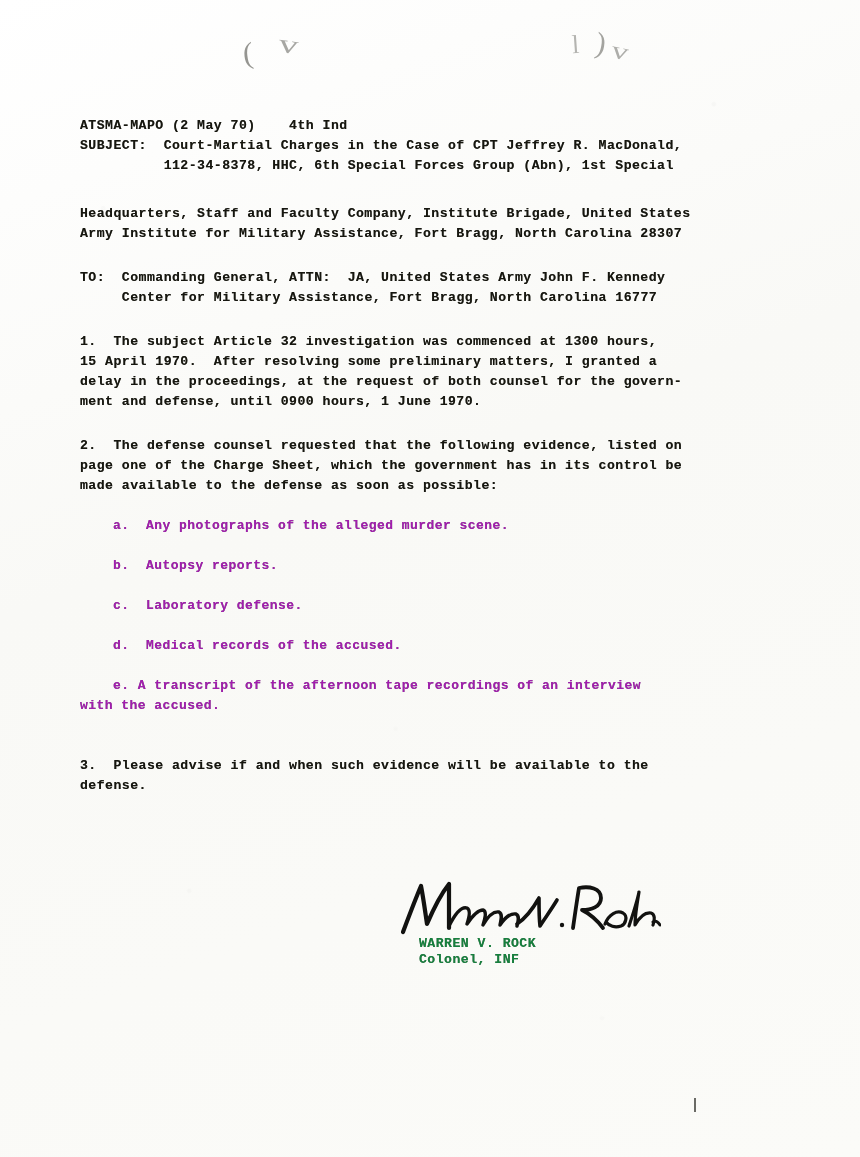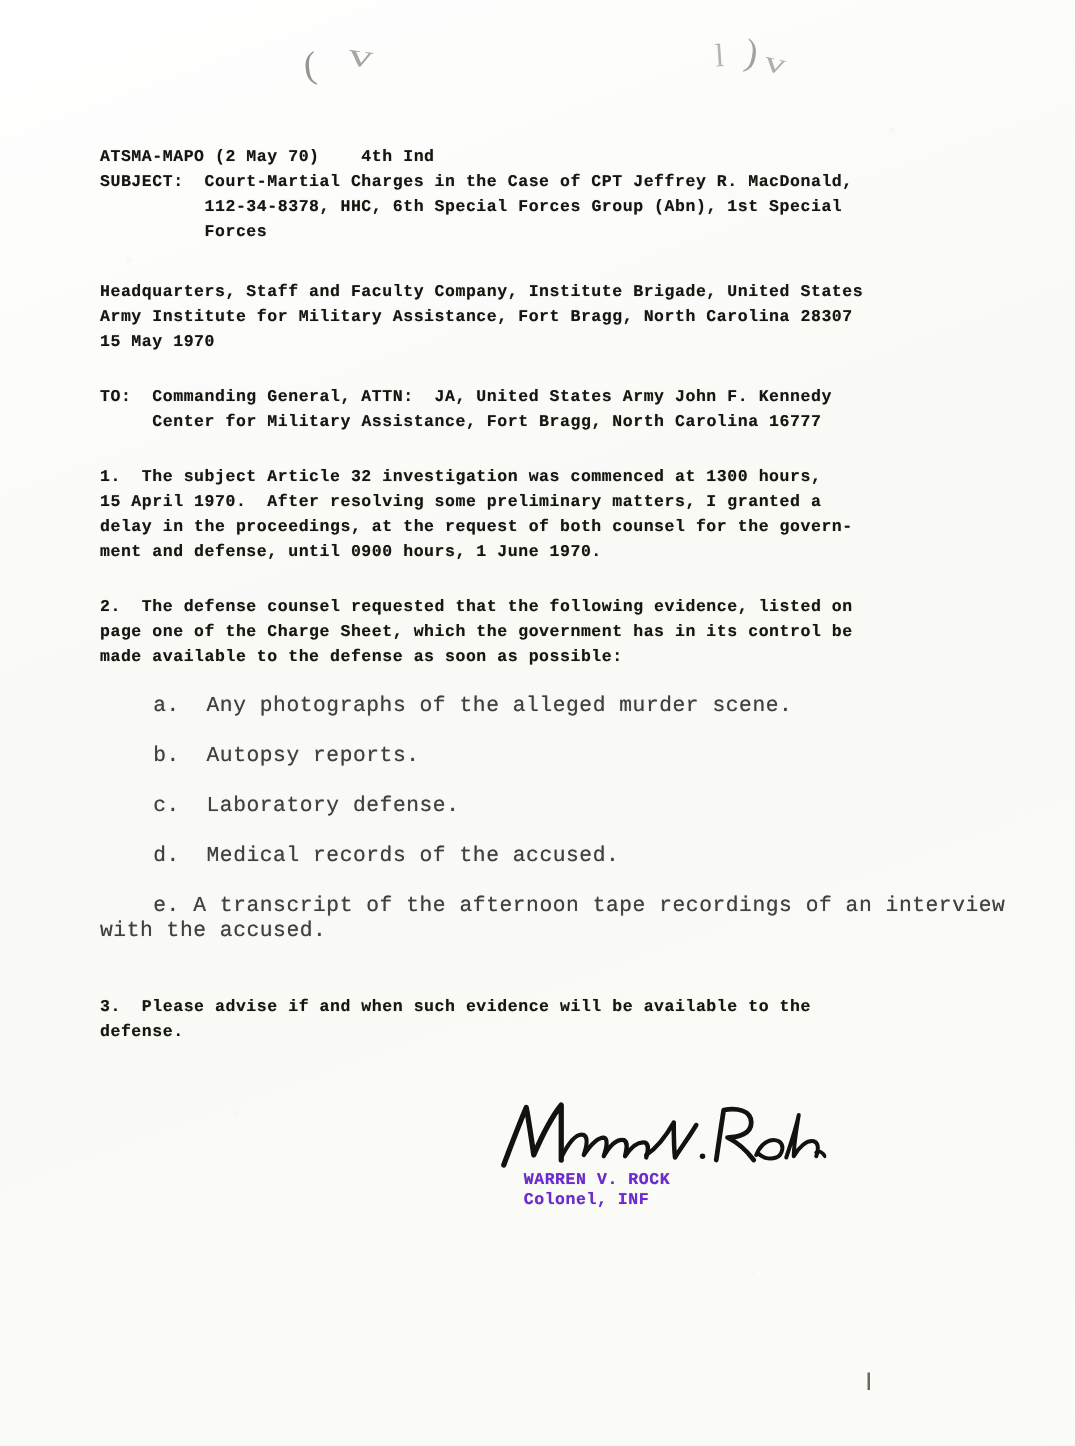--- a/index.html
+++ b/index.html
@@ -45,44 +45,44 @@
     color: #16160f;
     white-space: pre-wrap;
     font-weight: 700;
     -webkit-font-smoothing: none;
     text-shadow: 0 0 0.6px rgba(20,20,12,0.55);
   }
   .gap-sm { height: 20px; }
   .gap-md { height: 24px; }
   .gap-lg { height: 28px; }
   .list-item {
-    font-size: 17px;
+    font-size: 13px;
     line-height: 20px;
     letter-spacing: 0.45px;
-    color: #404040;
+    color: #a21caf;
     white-space: pre-wrap;
-    font-weight: 400;
+    font-weight: 700;
     text-shadow: 0 0 0.6px rgba(20,20,12,0.55);
     margin-bottom: 20px;
   }
   
   .sig-area {
     position: absolute;
     left: 397px;
     top: 880px;
     width: 320px;
   }
   .sig-svg { display: block; margin-left: 2px; }
   .sig-lines {
     margin-left: 22px;
     margin-top: -4px;
     font-size: 13.2px;
     line-height: 20px;
     letter-spacing: 0.45px;
-    color: #6d28d9;
+    color: #15803d;
     font-weight: 700;
     white-space: pre;
     text-shadow: 0 0 0.6px rgba(20,20,12,0.55);
   }
   
   .mark {
     position: absolute;
     color: #6e6e68;
     opacity: 0.72;
     font-family: "Liberation Serif", serif;
@@ -110,27 +110,25 @@
   <span class="mark mark-b">v</span>
   <span class="mark mark-c">l</span>
   <span class="mark mark-d">)</span>
   <span class="mark mark-e">v</span>
 
   <div class="doc-body">
 
     <div class="blk">ATSMA-MAPO (2 May 70)    4th Ind</div>
     <div class="blk">SUBJECT:  Court-Martial Charges in the Case of CPT Jeffrey R. MacDonald,</div>
     <div class="blk">          112-34-8378, HHC, 6th Special Forces Group (Abn), 1st Special</div>
-    <div class="blk">          Forces</div>
 
     <div class="gap-lg"></div>
 
     <div class="blk">Headquarters, Staff and Faculty Company, Institute Brigade, United States</div>
     <div class="blk">Army Institute for Military Assistance, Fort Bragg, North Carolina 28307</div>
-    <div class="blk">15 May 1970</div>
 
     <div class="gap-md"></div>
 
     <div class="blk">TO:  Commanding General, ATTN:  JA, United States Army John F. Kennedy</div>
     <div class="blk">     Center for Military Assistance, Fort Bragg, North Carolina 16777</div>
 
     <div class="gap-md"></div>
 
     <div class="blk">1.  The subject Article 32 investigation was commenced at 1300 hours,
 15 April 1970.  After resolving some preliminary matters, I granted a

